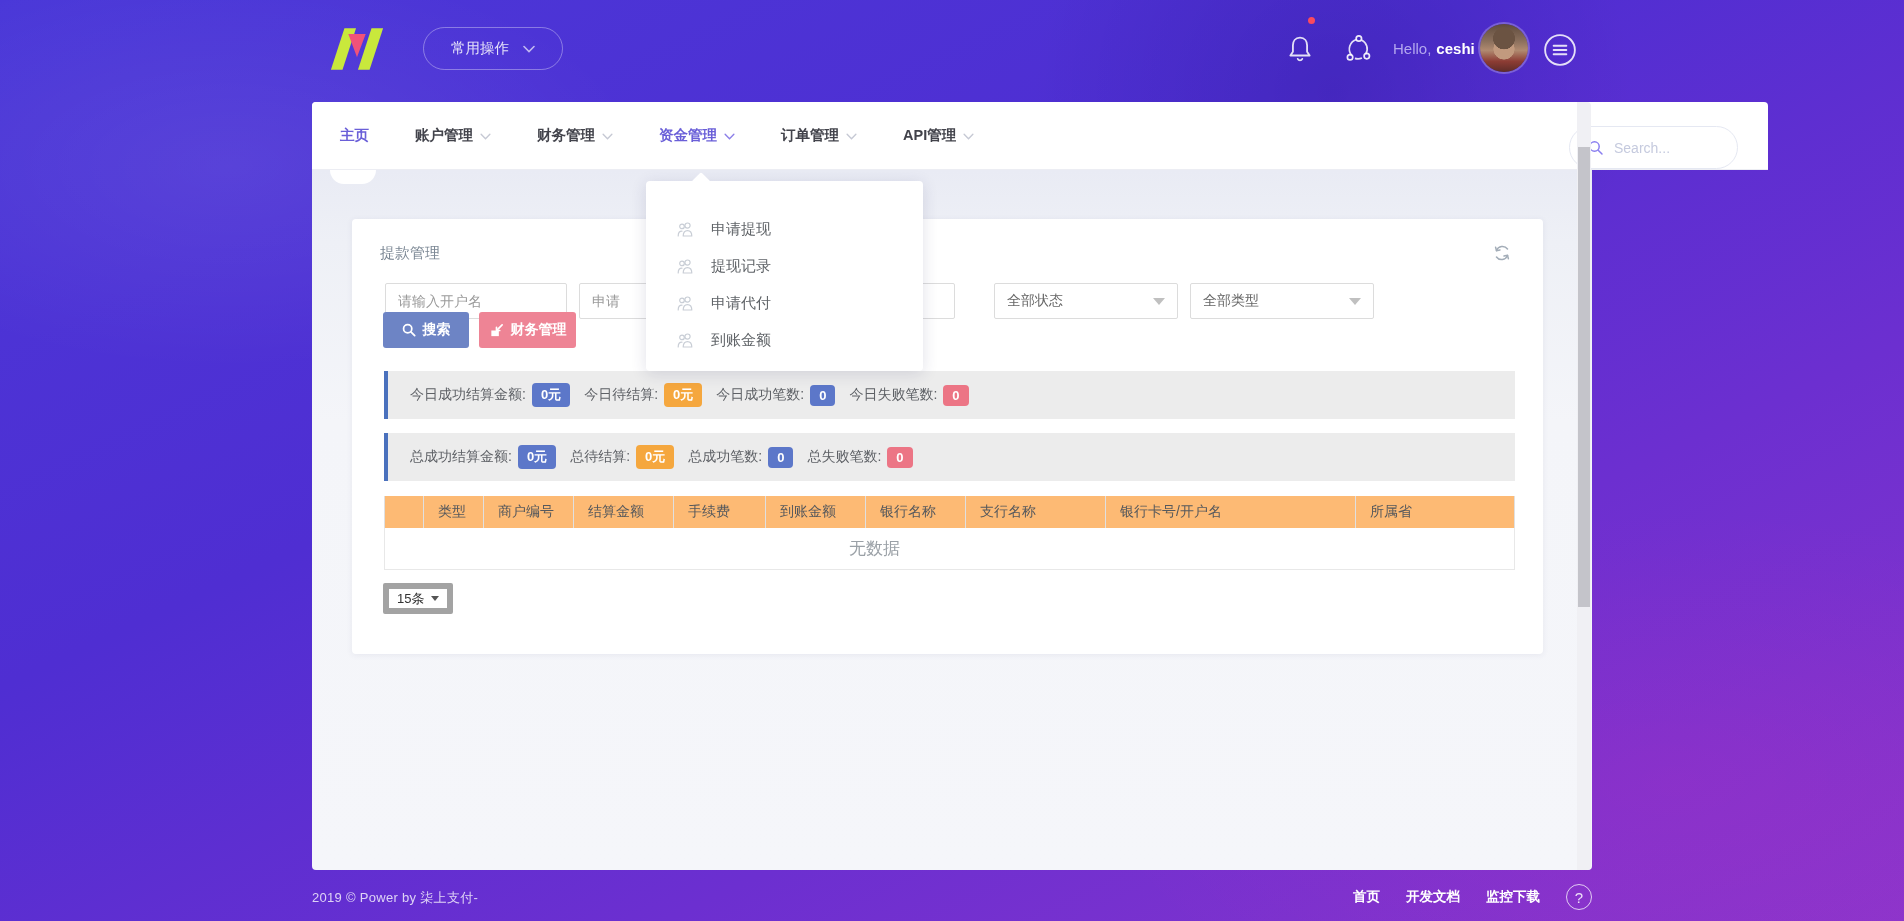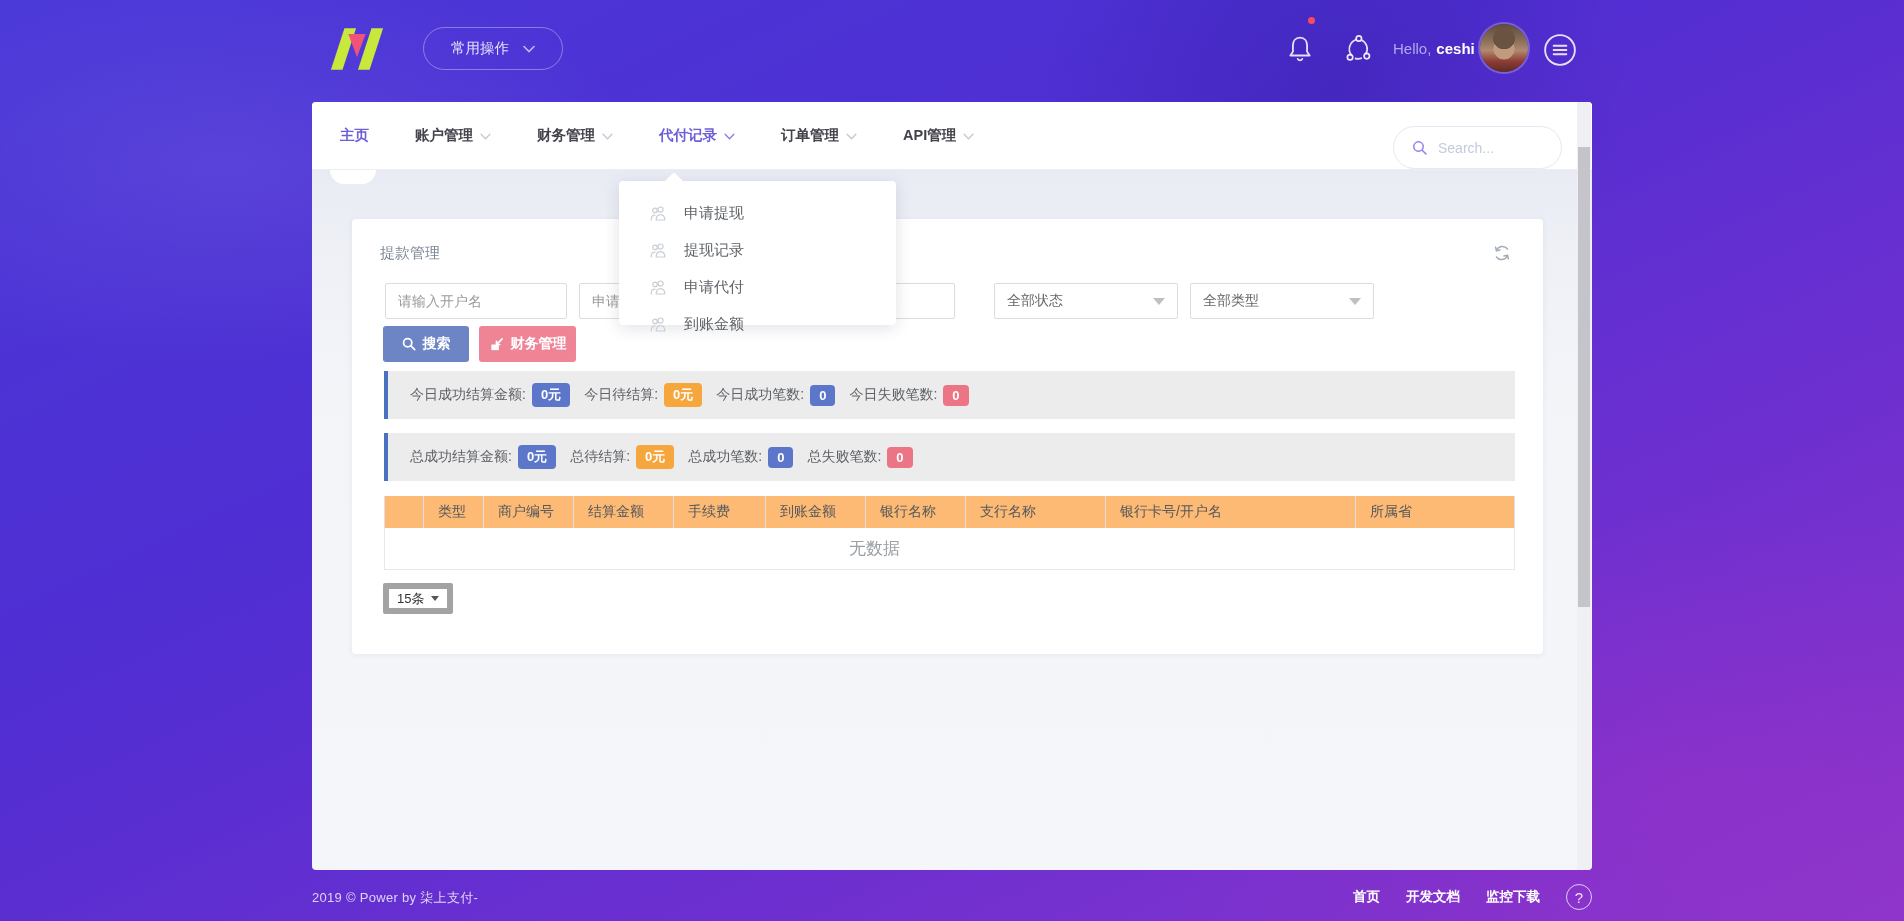--- a/index.html
+++ b/index.html
@@ -36,21 +36,21 @@
   }
   .burger { position:absolute; left:1543px; top:33px; width:34px; height:34px; }
 
   
   .panel {
     position:absolute; left:312px; top:102px; width:1280px; height:768px;
     background:linear-gradient(180deg,#e9ebf4 68px,#eef0f6 140px,#f4f5f9 320px,#f5f6fa 100%);
     border-radius:4px;
   }
   .navbar {
-    position:absolute; left:0; top:0; width:1280px; height:68px; background:#ffffff;
+    position:absolute; left:0; top:0; width:1456px; height:68px; background:#ffffff;
     border-radius:4px 4px 0 0; border-bottom:1px solid #ecedf3;
     display:flex; align-items:center; padding-left:28px; gap:46px;
   }
   .nav-item { display:flex; align-items:center; gap:7px; font-size:14.5px; font-weight:600; color:#42434b; cursor:pointer; white-space:nowrap; }
   .nav-item.active { color:#6a5fd8; }
   .nav-item .chev { color:#c6c9d4; margin-top:2px; }
   .nav-item.active .chev { color:#8c7fe8; }
   .notch { position:absolute; left:18px; top:68px; width:46px; height:14px; background:#ffffff; border-radius:0 0 23px 23px; }
   .nav-search {
     position:absolute; right:30px; top:24px; width:169px; height:43px;
@@ -77,21 +77,21 @@
     background:#fff; font-size:14px; color:#555; padding:0 12px; outline:none;
   }
   .f-input::placeholder { color:#9a9a9a; }
   .f-select {
     position:absolute; top:64px; height:36px; width:184px; border:1px solid #dcdcdc; border-radius:2px;
     background:#fff; font-size:14px; color:#666; display:flex; align-items:center;
     padding:0 12px; cursor:pointer;
   }
   .f-select .tri { margin-left:auto; width:0; height:0; border-left:6px solid transparent; border-right:6px solid transparent; border-top:7px solid #c0c0c0; }
 
-  .btn { position:absolute; top:107px; height:36px; border:none; border-radius:3px; color:#fff; font-size:14px; font-weight:600;
+  .btn { position:absolute; top:93px; height:36px; border:none; border-radius:3px; color:#fff; font-size:14px; font-weight:600;
          display:flex; align-items:center; justify-content:center; gap:7px; cursor:pointer; font-family:inherit; }
   .btn-search { left:31px; width:86px; background:#6d84c5; }
   .btn-export { left:127px; width:97px; background:#ee8495; }
 
   .stat-bar { position:absolute; left:32px; width:1131px; height:48px; background:#ececec;
               border-left:4px solid #4a71bd; display:flex; align-items:center; padding-left:14px; gap:6px; }
   .stat-bar .lbl { font-size:14px; color:#5e6166; margin-left:8px; }
   .badge { display:inline-block; padding:3px 9px; border-radius:4px; color:#fff; font-size:13px; font-weight:700; }
   .b-blue { background:#5c77c9; }
   .b-orange { background:#f5a73e; }
@@ -109,22 +109,22 @@
   .tbl-empty span { color:#9aa0a6; font-size:17px; margin-right:150px; }
 
   .page-size {
     position:absolute; left:31px; top:364px; width:70px; height:31px; border:6px solid #a3a3a3; border-radius:2px;
     background:#fff; display:flex; align-items:center; padding:0 8px; font-size:13px; color:#333; cursor:pointer;
   }
   .page-size .tri { margin-left:auto; width:0; height:0; border-left:4px solid transparent; border-right:4px solid transparent; border-top:5px solid #555; }
 
   
   .dropdown {
-    position:absolute; left:619px; top:181px; width:277px; height:144px; background:#ffffff;
-    border-radius:4px; box-shadow:0 3px 16px rgba(40,40,90,.14); z-index:60; padding-top:14px;
+    position:absolute; left:646px; top:181px; width:277px; height:190px; background:#ffffff;
+    border-radius:4px; box-shadow:0 3px 16px rgba(40,40,90,.14); z-index:60; padding-top:30px;
   }
   .dropdown .caret { position:absolute; left:48px; top:-6px; width:14px; height:14px; background:#fff; transform:rotate(45deg); border-radius:2px; }
   .dd-item { height:37px; display:flex; align-items:center; padding-left:30px; gap:16px; cursor:pointer; }
   .dd-item span.dd-label { font-size:15px; color:#606468; }
 
   
   .copyright { position:absolute; left:312px; top:889px; font-size:13px; color:rgba(255,255,255,.78); letter-spacing:.3px; }
   .foot-links { position:absolute; left:1292px; top:884px; width:300px; display:flex; align-items:center; justify-content:flex-end; gap:26px; }
   .foot-links a { color:#ffffff; font-size:13.5px; font-weight:700; text-decoration:none; cursor:pointer;text-align:center; }
   .help-circle { width:26px; height:26px; border:1.5px solid rgba(255,255,255,.75); border-radius:50%;
@@ -181,21 +181,21 @@
             <path d="M1 1.5 L6 6.5 L11 1.5" fill="none" stroke="currentColor" stroke-width="1.6" stroke-linecap="round"></path>
           </svg>
       </div>
       <div class="nav-item">
         <span>财务管理</span>
         <svg class="chev" width="11" height="7" viewBox="0 0 12 8">
             <path d="M1 1.5 L6 6.5 L11 1.5" fill="none" stroke="currentColor" stroke-width="1.6" stroke-linecap="round"></path>
           </svg>
       </div>
       <div class="nav-item active">
-        <span>代付记录</span>
+        <span>资金管理</span>
         <svg class="chev" width="11" height="7" viewBox="0 0 12 8">
             <path d="M1 1.5 L6 6.5 L11 1.5" fill="none" stroke="currentColor" stroke-width="1.6" stroke-linecap="round"></path>
           </svg>
       </div>
       <div class="nav-item">
         <span>订单管理</span>
         <svg class="chev" width="11" height="7" viewBox="0 0 12 8">
             <path d="M1 1.5 L6 6.5 L11 1.5" fill="none" stroke="currentColor" stroke-width="1.6" stroke-linecap="round"></path>
           </svg>
       </div>

